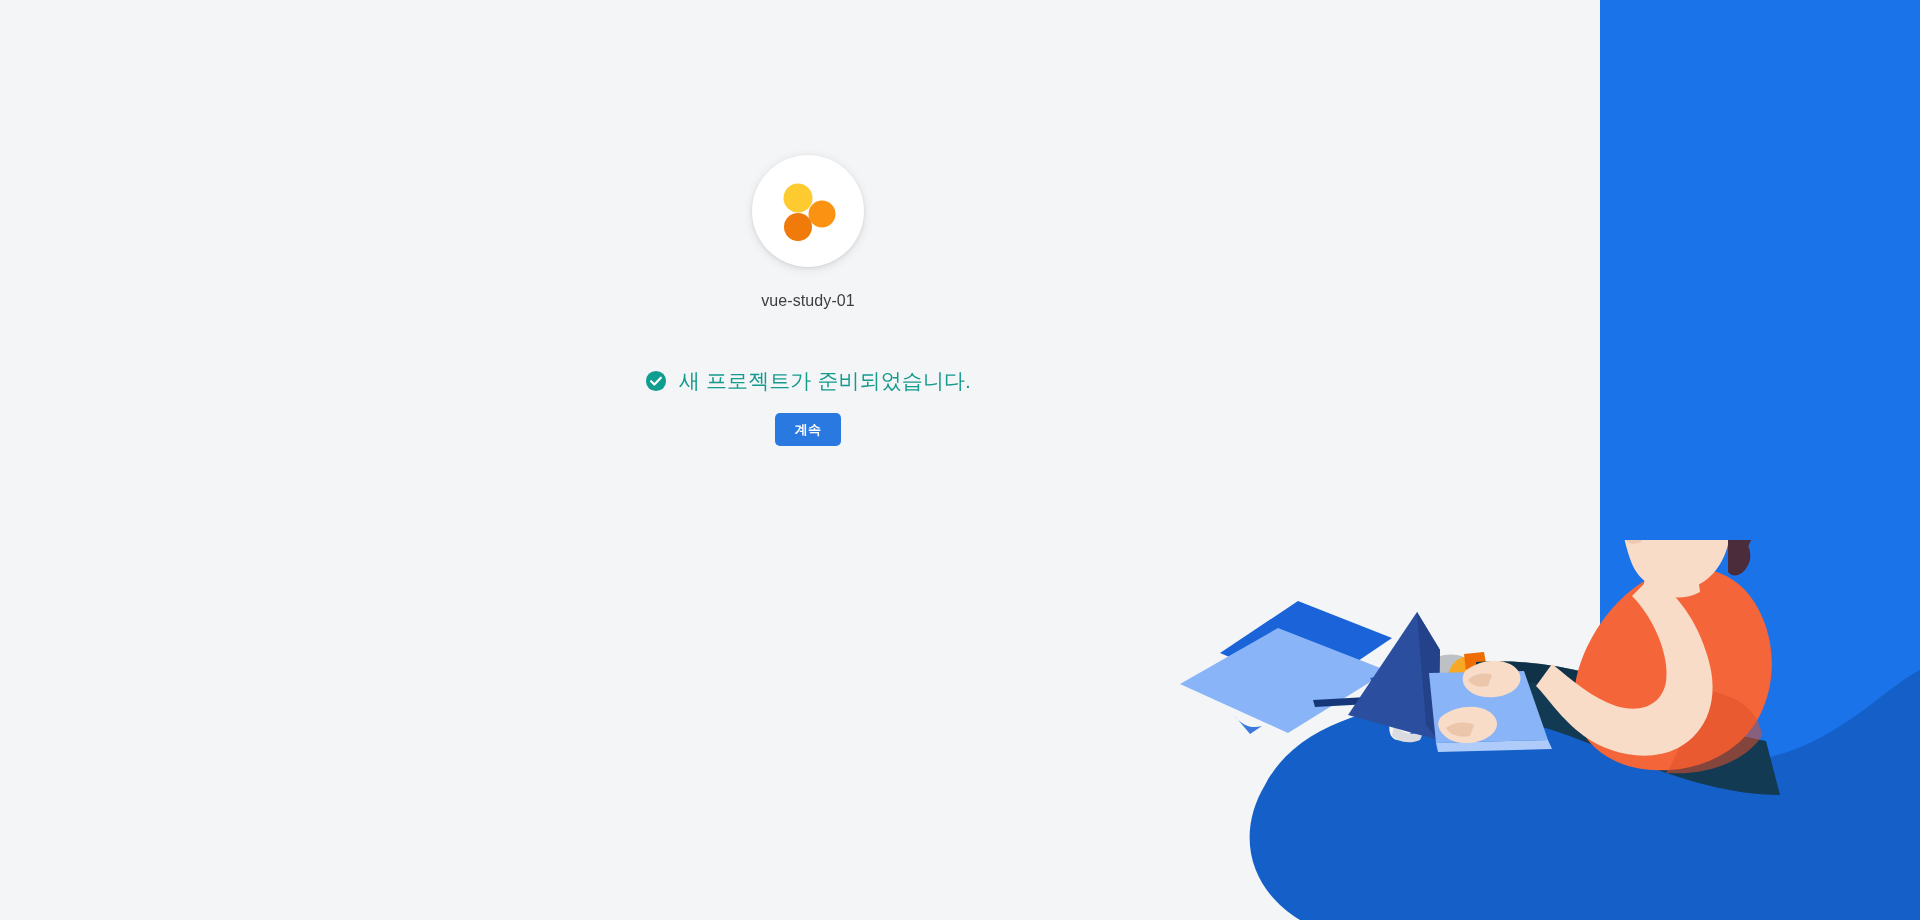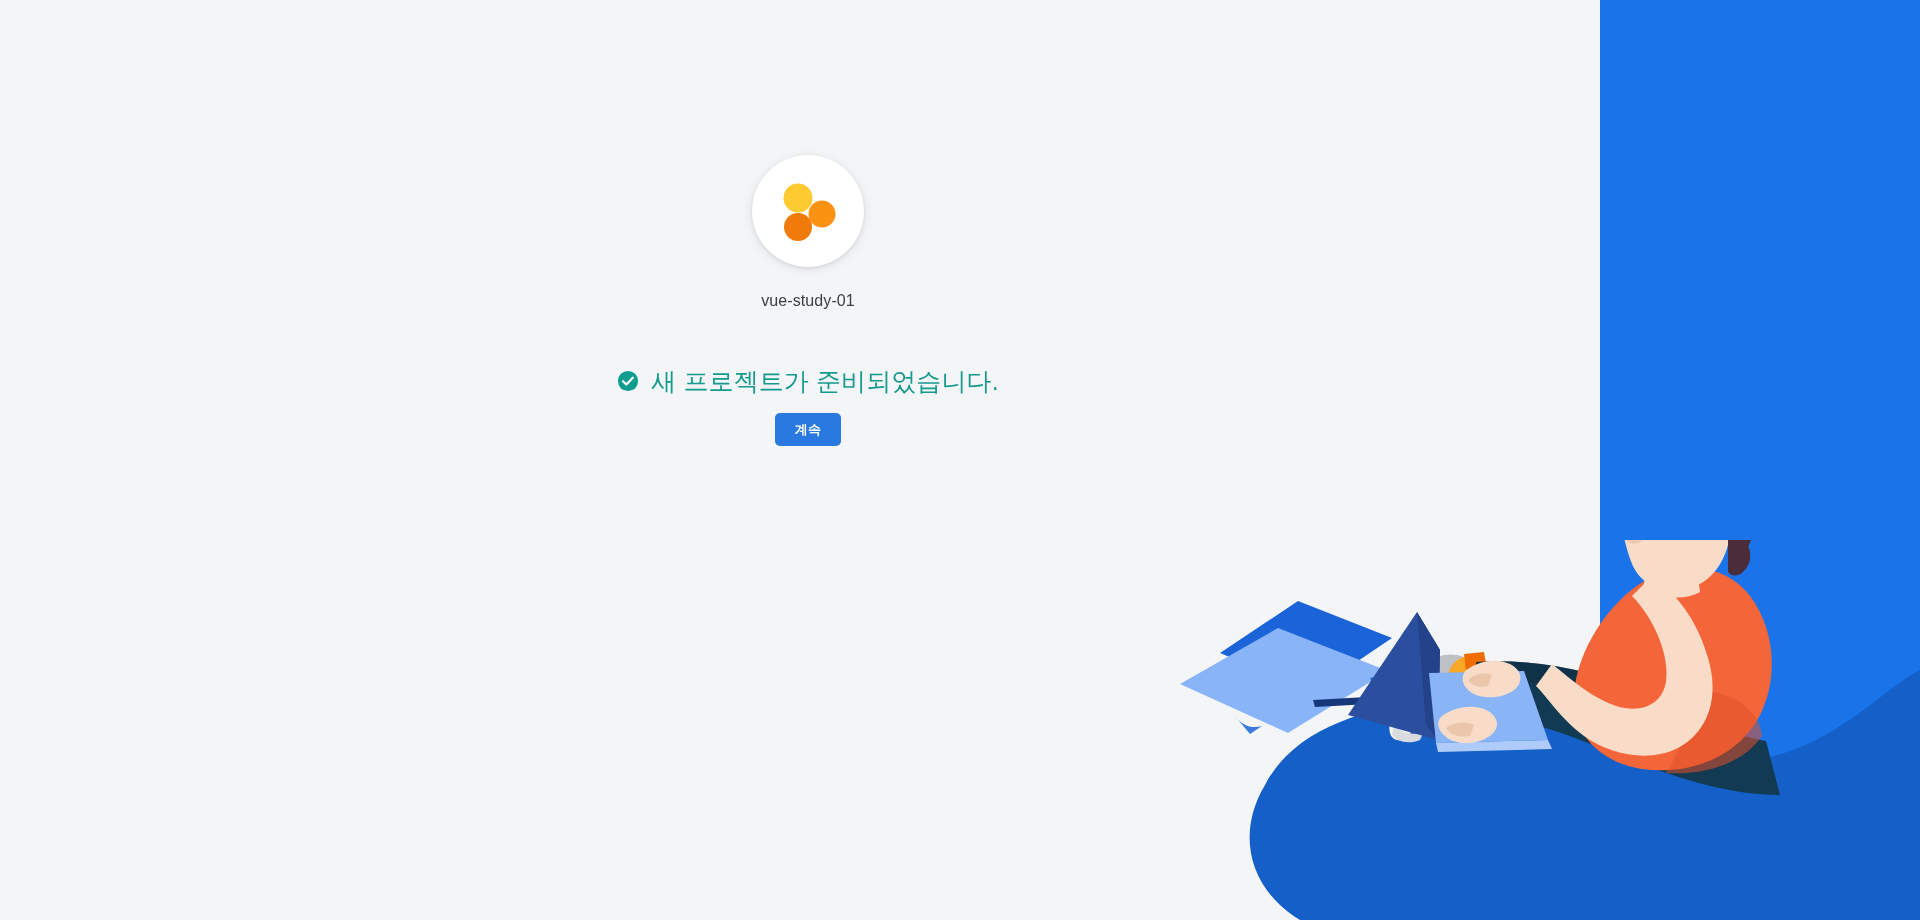--- a/index.html
+++ b/index.html
@@ -80,21 +80,21 @@
     line-height: 20px;
     color: #3c4043;
     letter-spacing: .1px;
   }
 
   .status-row {
     margin-top: 56px;
     display: flex;
     align-items: center;
     gap: 12px;
-    font-size: 25px;
+    font-size: 21px;
     line-height: 28px;
     color: #149b8e;
     letter-spacing: .1px;
   }
   .check-icon {
     width: 22px;
     height: 22px;
     flex: 0 0 22px;
     display: block;
   }

